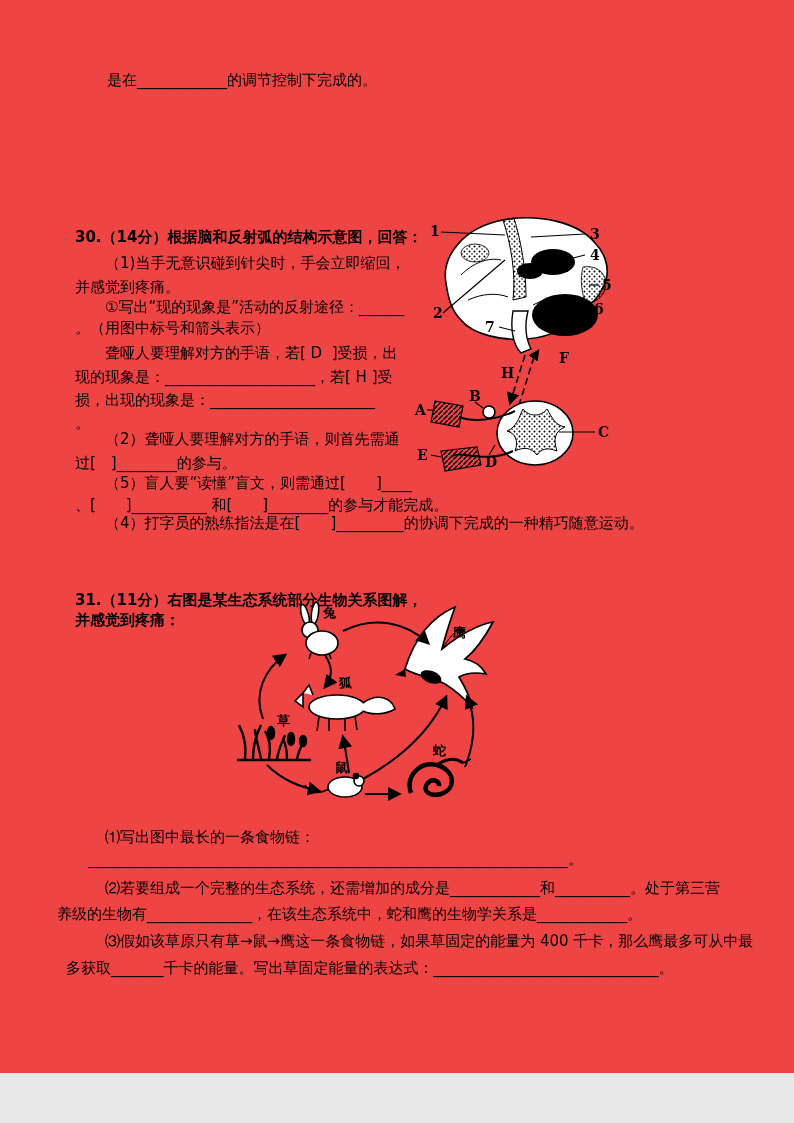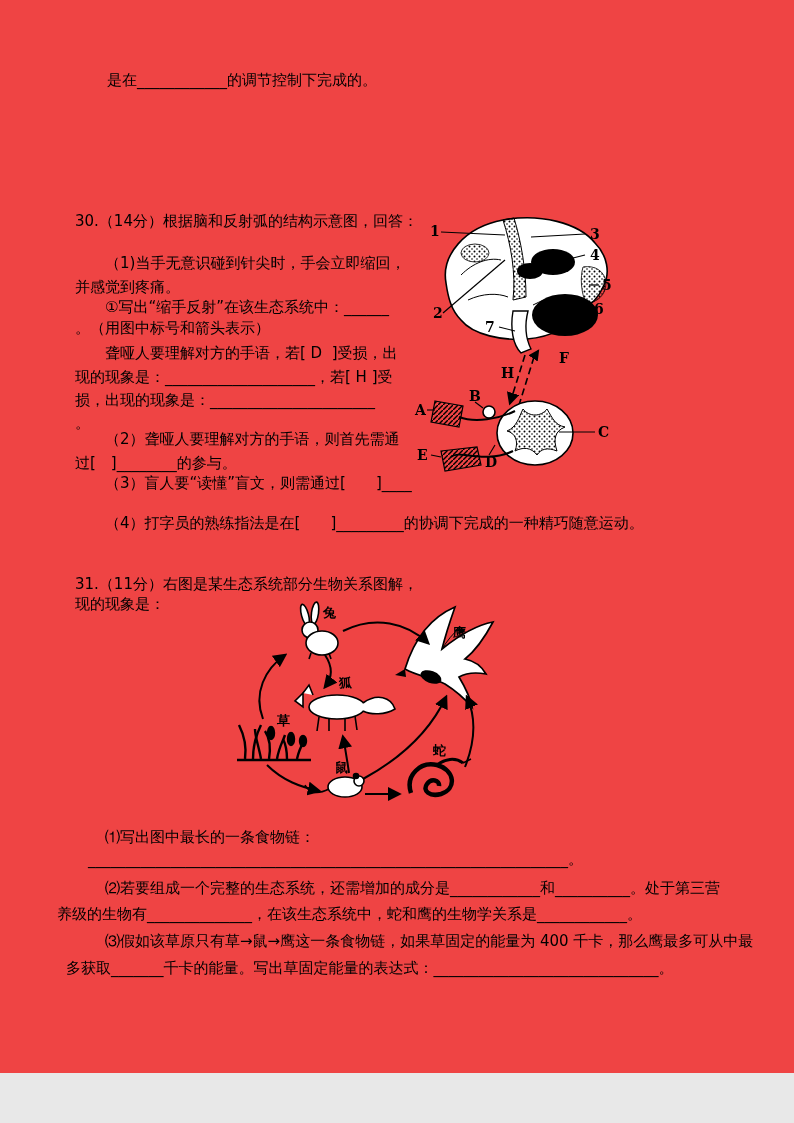--- a/index.html
+++ b/index.html
@@ -1,42 +1,43 @@
 <!DOCTYPE html>
 <html><head>
 <meta charset="utf-8">
 <style>
   html,body{margin:0;padding:0;background:#e8e8e8;}
   #page{position:relative;width:794px;height:1073px;background:#ef4444;margin:0 auto;
         font-family:"DejaVu Sans","Liberation Sans",sans-serif;color:#000;overflow:hidden;}
   .line{position:absolute;font-size:15px;line-height:19px;white-space:pre;color:#000;}
-  .bold{font-weight:normal;}
+  .bold{font-weight:bold;margin-top:16px;}
   svg text{font-family:"DejaVu Serif","Liberation Serif",serif;}
   .dlabel{font-size:14px;font-weight:bold;}
   .cnlabel{font-size:13px;font-weight:bold;font-family:"DejaVu Sans",sans-serif;}
 </style>
 </head>
 <body>
 
 <div id="page">
 
   <div class="line" style="left:107px;top:71px">是在____________的调节控制下完成的。</div>
 
   <div class="line bold" style="left:75px;top:212px">30.（14分）根据脑和反射弧的结构示意图，回答：</div>
   <div class="line" style="left:105px;top:254px">（1)当手无意识碰到针尖时，手会立即缩回，</div>
   <div class="line" style="left:75px;top:278px">并感觉到疼痛。</div>
-  <div class="line" style="left:105px;top:298px">①写出“缩手反射”在该生态系统中：______</div>
+  <div class="line" style="left:105px;top:298px">①写出“现的现象是”活动的反射途径：______</div>
   <div class="line" style="left:75px;top:319px">。（用图中标号和箭头表示）</div>
   <div class="line" style="left:105px;top:344px">聋哑人要理解对方的手语，若[ D  ]受损，出</div>
   <div class="line" style="left:75px;top:368px">现的现象是：____________________，若[ H ]受</div>
   <div class="line" style="left:75px;top:391px">损，出现的现象是：______________________</div>
   <div class="line" style="left:75px;top:414px">。</div>
   <div class="line" style="left:105px;top:430px">（2）聋哑人要理解对方的手语，则首先需通</div>
   <div class="line" style="left:75px;top:454px">过[　]________的参与。</div>
-  <div class="line" style="left:105px;top:474px">（3）盲人要“读懂”盲文，则需通过[　　]____</div>
+  <div class="line" style="left:105px;top:474px">（5）盲人要“读懂”盲文，则需通过[　　]____</div>
+  <div class="line" style="left:75px;top:496px">、[　　]__________ 和[　　]________的参与才能完成。</div>
   <div class="line" style="left:105px;top:514px">（4）打字员的熟练指法是在[　　]_________的协调下完成的一种精巧随意运动。</div>
 
   <svg style="position:absolute;left:413px;top:205px" width="220" height="285" viewBox="0 0 220 285">
     <defs>
       <pattern id="dots" width="5" height="5" patternUnits="userSpaceOnUse">
         <circle cx="1.5" cy="1.5" r="1" fill="#000"></circle>
           <circle cx="4" cy="4" r="0.8" fill="#000"></circle>
       </pattern>
       <pattern id="hatch" width="5" height="5" patternUnits="userSpaceOnUse">
         <path d="M0,5 L5,0" stroke="#000" stroke-width="1.4"></path>
@@ -111,21 +112,21 @@
     <line x1="62" y1="197" x2="70" y2="203" stroke="#000" stroke-width="1.1"></line>
     <line x1="76" y1="250" x2="82" y2="240" stroke="#000" stroke-width="1.1"></line>
     <line x1="18" y1="250" x2="28" y2="252" stroke="#000" stroke-width="1.1"></line>
     <text class="dlabel" x="2" y="210">A</text>
     <text class="dlabel" x="56" y="196">B</text>
     <text class="dlabel" x="72" y="262">D</text>
     <text class="dlabel" x="4" y="255">E</text>
   </svg>
 
   <div class="line bold" style="left:75px;top:575px">31.（11分）右图是某生态系统部分生物关系图解，</div>
-  <div class="line bold" style="left:75px;top:595px">现的现象是：</div>
+  <div class="line bold" style="left:75px;top:595px">并感觉到疼痛：</div>
 
   <svg style="position:absolute;left:225px;top:597px" width="280" height="225" viewBox="0 0 280 225">
     <defs>
       <marker id="arw2" viewBox="0 0 10 10" refX="8" refY="5" markerWidth="7" markerHeight="7" orient="auto">
         <path d="M0,0 L10,5 L0,10 Z" fill="#000"></path>
       </marker>
     </defs>
 
     <g stroke="#000" fill="#fff" stroke-width="1.6">
       <ellipse cx="80" cy="18" rx="3.5" ry="11" transform="rotate(-15 80 18)"></ellipse>

